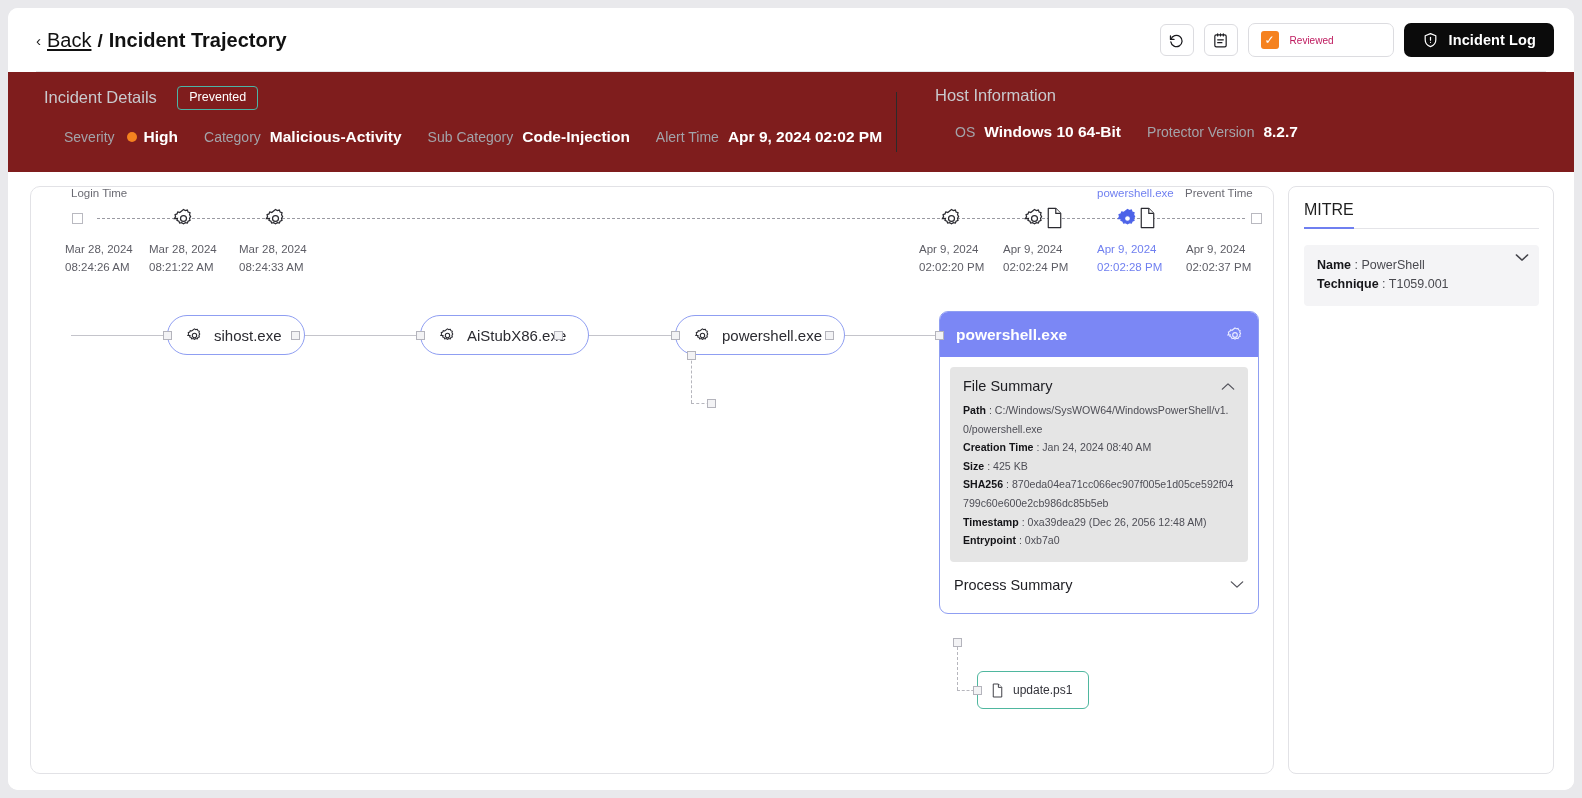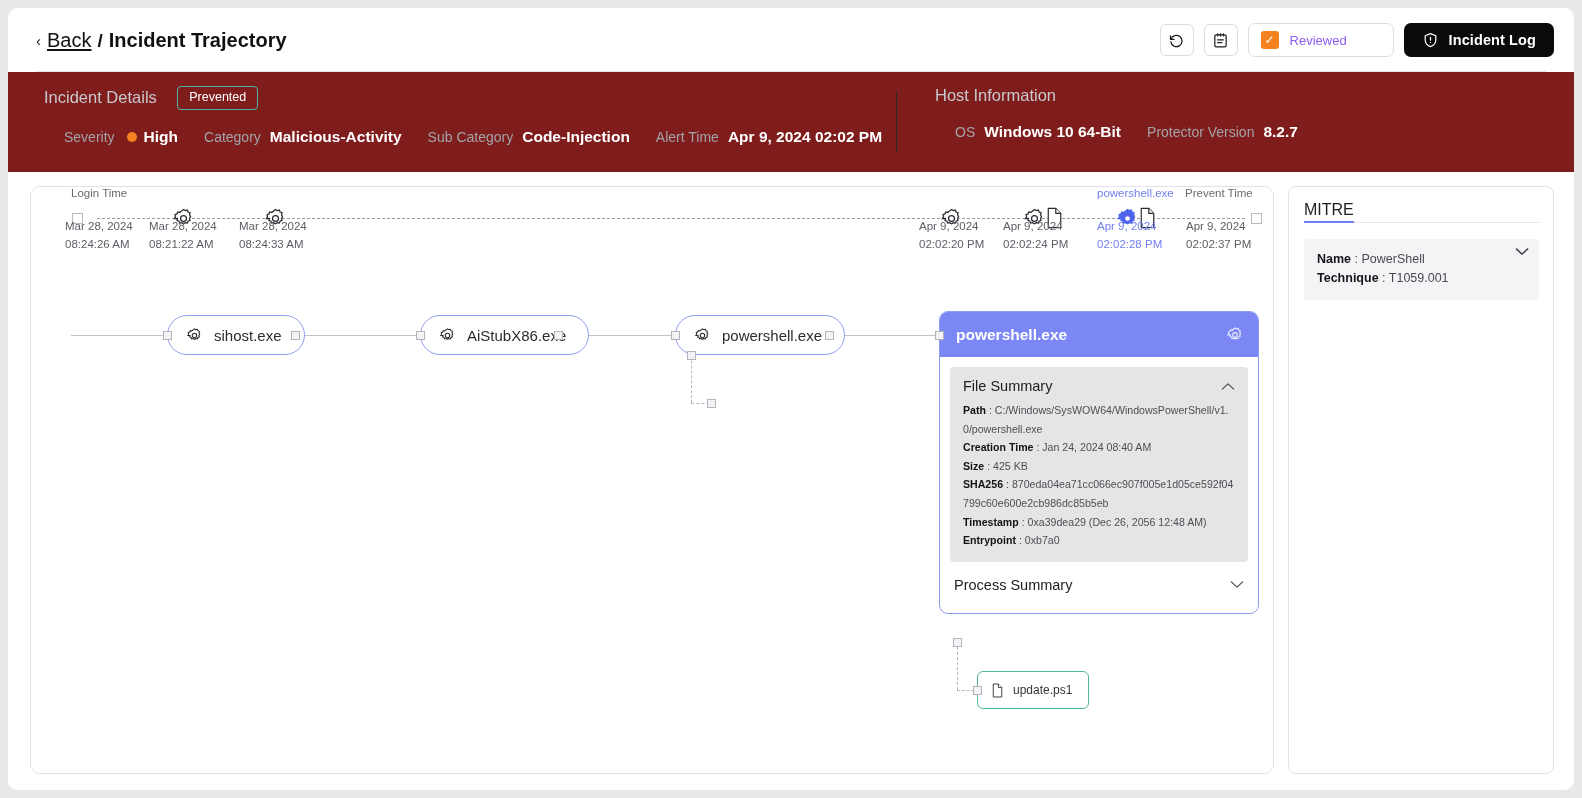--- a/index.html
+++ b/index.html
@@ -47,21 +47,21 @@
   .btn-reviewed {
     height:34px; min-width:146px; border:1px solid #dcdce0; border-radius:7px;
     background:#fff; display:flex; align-items:center; gap:11px;
     padding:0 18px 0 12px; cursor:pointer;
   }
   .check-box {
     width:18px; height:18px; border-radius:3px; background:#f5821f;
     display:flex; align-items:center; justify-content:center;
     color:#fff; font-size:12px; line-height:1;
   }
-  .btn-reviewed span.lbl { font-size:13px; color:#8b5cf6; font-weight:500;}
+  .btn-reviewed span.lbl { font-size:10px; color:#be185d; font-weight:500;}
   .btn-log {
     height:34px; border-radius:7px; background:#0b0b0b; color:#fff;
     display:flex; align-items:center; gap:10px; padding:0 18px;
     cursor:pointer;
   }
   .btn-log span.lbl { font-size:14.5px; font-weight:700; letter-spacing:.1px;text-align:right;}
 
   
   .band {
     height:100px; background:#7f1d1d; color:#fff;
@@ -96,21 +96,21 @@
   }
   .canvas {
     position:relative; flex:1; border:1px solid #e2e2e6; border-radius:10px;
     overflow:hidden; background:#fff;
   }
   .side {
     width:266px; border:1px solid #e2e2e6; border-radius:8px; background:#fff;
     padding:14px 14px 14px 15px;
   }
   .side-title {
-    font-size:16px; color:#1f1f1f; padding-bottom:2px; display:inline-block;
+    font-size:16px; color:#1f1f1f; padding-bottom:8px; display:inline-block;
     border-bottom:2px solid #6f7ff0;
   }
   .side-rule { height:1px; background:#e4e4e8; margin-top:-1px; }
   .mitre-card {
     margin-top:16px; background:#f4f4f6; border-radius:4px;
     padding:11px 13px 12px 13px; position:relative;
   }
   .mitre-line { font-size:12.5px; color:#4a4a50; line-height:19px; }
   .mitre-line b { color:#16161a; font-weight:700; }
   .mitre-chev {
@@ -127,21 +127,21 @@
     position:absolute; top:26px; width:11px; height:11px;
     border:1.4px solid #b9b9c0; background:#fff;
   }
   .tl-toplabel {
     position:absolute; top:0; white-space:nowrap;
     font-size:11.5px; color:#6b6b73;
   }
   .tl-gear { position:absolute; top:20px; }
   .tl-file { position:absolute; top:20px; }
   .tl-date {
-    position:absolute; top:30px; white-space:nowrap;
+    position:absolute; top:53px; white-space:nowrap;
     font-size:11.5px; color:#5d5d65; line-height:18px;
   }
   .tl-date.accent, .tl-toplabel.accent { color:#6f7ff0; }
 
   
   .edge { position:absolute; background:#c4c4cb; }
   .port {
     position:absolute; width:9px; height:9px; background:#f3f3f5;
     border:1px solid #b4b4bc;
   }

